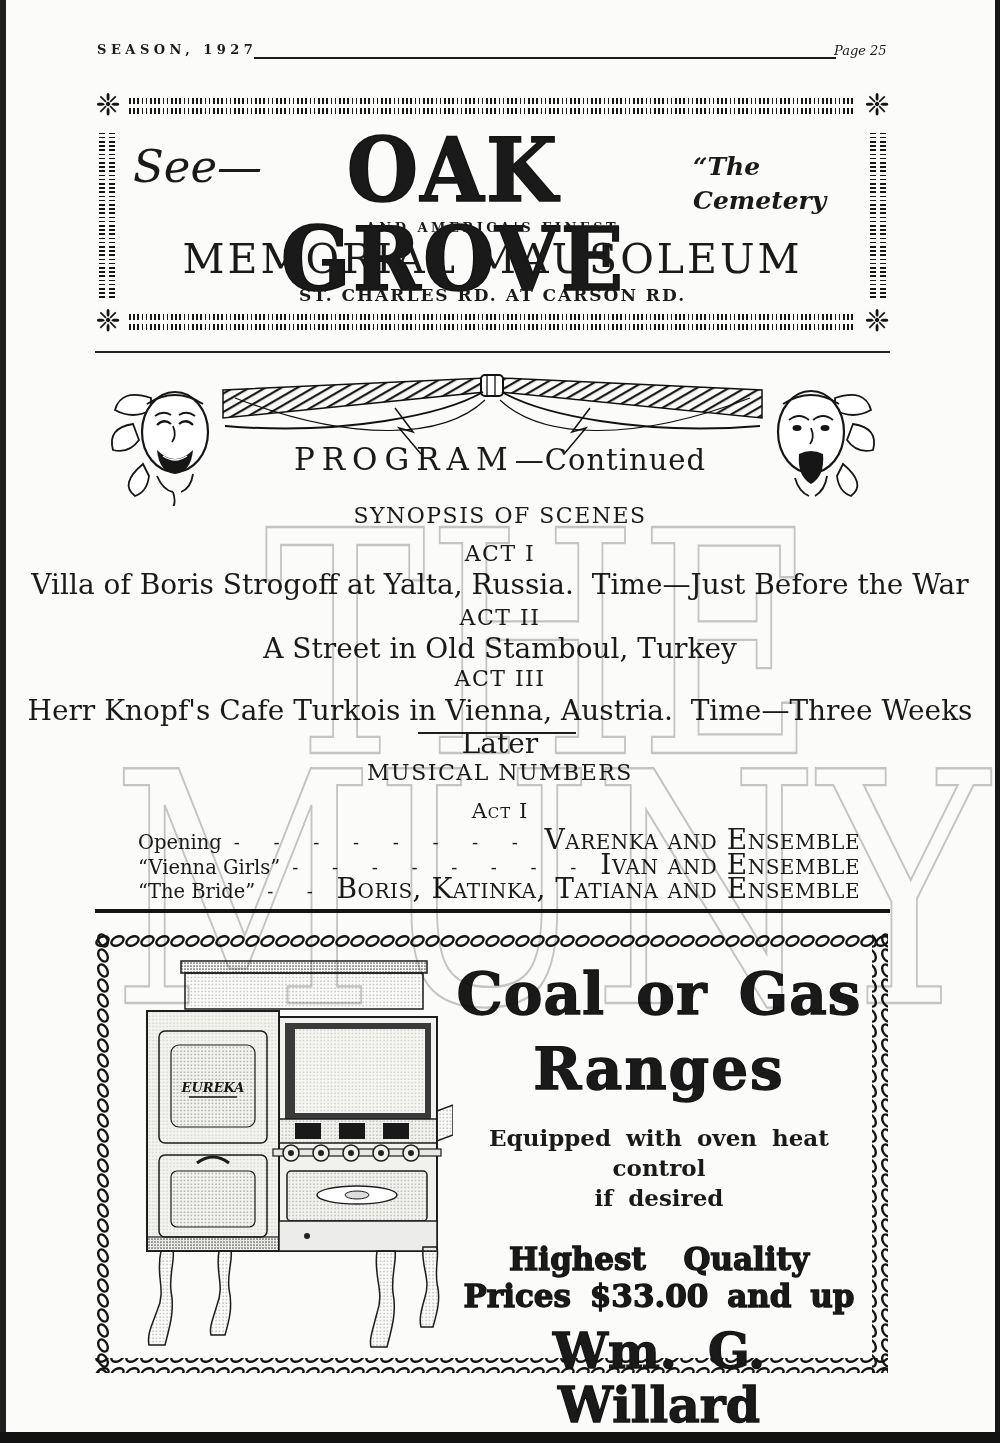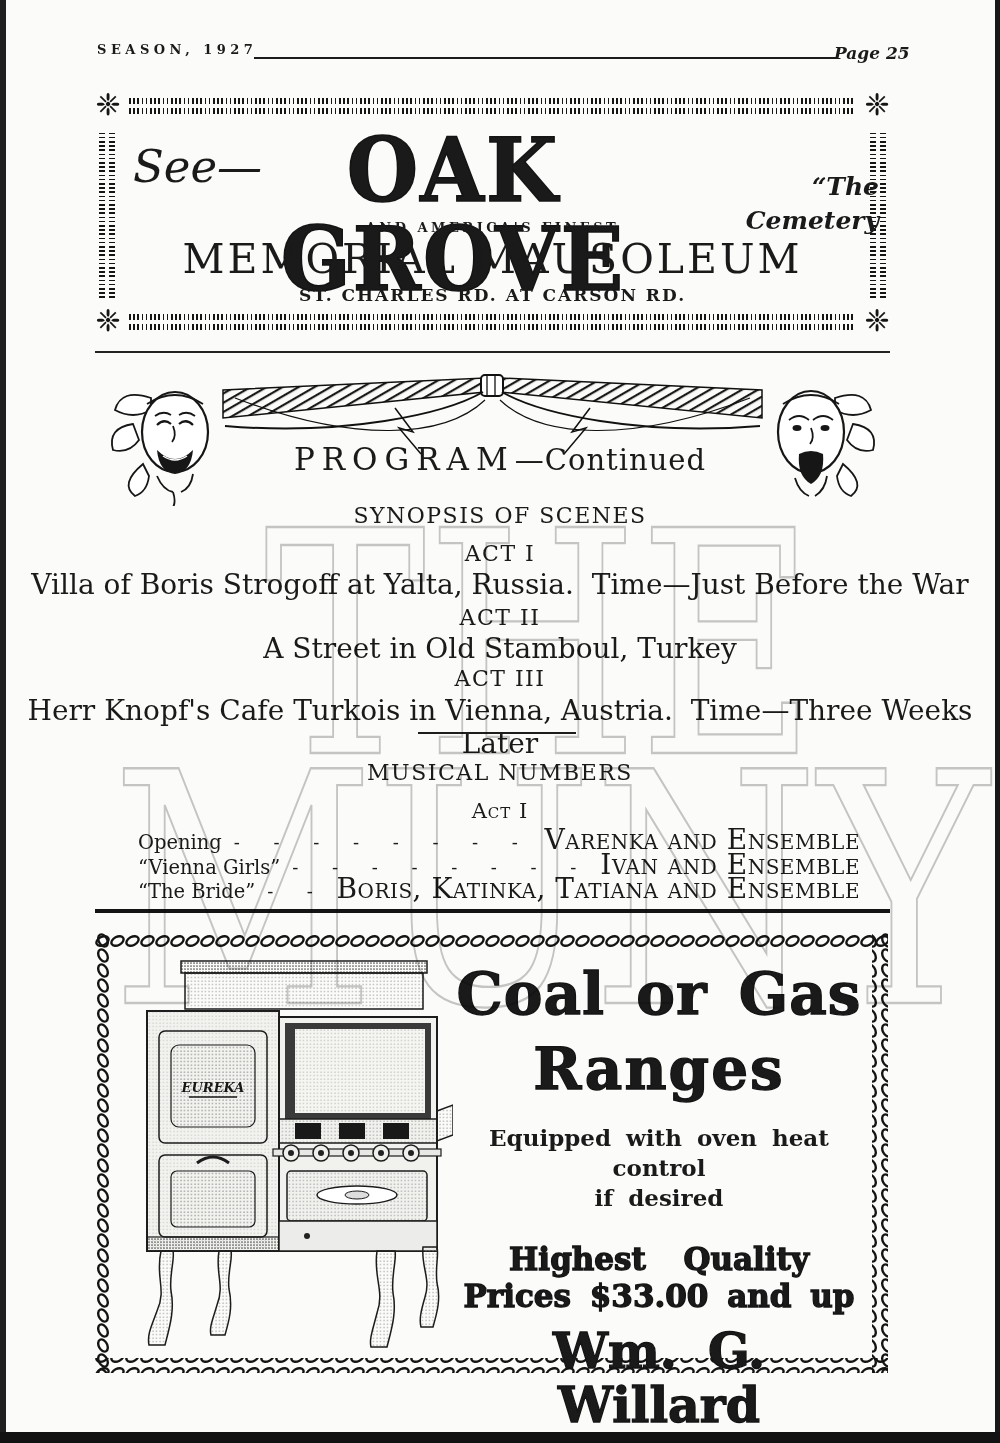--- a/index.html
+++ b/index.html
@@ -13,21 +13,21 @@
   .pre{white-space:pre-wrap;}
 
   
   .edge-left{left:0;top:0;width:6px;height:100%;background:#1f1f1f;}
   .edge-right{right:0;top:0;width:5px;height:100%;background:#171717;}
   .edge-bottom{left:0;bottom:0;width:100%;height:11px;background:#121212;}
 
   
   .season{left:97px;top:42px;font-size:13px;font-weight:600;letter-spacing:4.5px;}
   .header-rule{left:254px;top:57px;width:582px;height:2px;background:#1b1b1b;}
-  .page-num{left:834px;top:43px;font-size:17px;font-style:italic;font-weight:700;}
+  .page-num{left:834px;top:43px;font-size:13px;font-style:italic;font-weight:400;}
 
   
   .oak-ad{left:95px;top:96px;width:795px;height:236px;}
   .tick-h{position:absolute;left:34px;width:727px;height:16px;
     background-image:
       repeating-linear-gradient(90deg,#151515 0 1.6px,transparent 1.6px 4.2px),
       repeating-linear-gradient(90deg,#151515 0 1.6px,transparent 1.6px 4.2px);
     background-size:100% 6px,100% 6px;background-position:0 0,0 10px;background-repeat:no-repeat;}
   .tick-h.top{top:2px;} .tick-h.bot{top:218px;}
   .tick-v{position:absolute;top:34px;height:168px;width:16px;
@@ -36,22 +36,22 @@
       repeating-linear-gradient(0deg,#151515 0 1.6px,transparent 1.6px 4.2px);
     background-size:6px 100%,6px 100%;background-position:0 0,10px 0;background-repeat:no-repeat;}
   .tick-v.lft{left:4px;} .tick-v.rgt{right:4px;}
   .corner{position:absolute;font-size:30px;line-height:30px;color:#151515;width:30px;text-align:center;}
   .corner.tl{left:-2px;top:-6px;} .corner.tr{right:-2px;top:-6px;}
   .corner.bl{left:-2px;top:210px;} .corner.br{right:-2px;top:210px;}
   .see{position:absolute;left:38px;top:44px;font-size:45px;font-style:italic;}
   .oak-title{position:absolute;left:112px;top:36px;width:492px;text-align:center;
     font-size:82px;font-weight:700;letter-spacing:2px;line-height:1;
     -webkit-text-stroke:1.5px #141414;transform:scaleY(1.08);}
-  .tagline{position:absolute;left:598px;top:54px;width:186px;text-align:right;
-    font-size:25px;font-style:italic;font-weight:700;line-height:1.35;margin-top:20px;}
+  .tagline{position:absolute;left:598px;top:54px;width:186px;text-align:left;
+    font-size:25px;font-style:italic;font-weight:700;line-height:1.35;}
   .finest{position:absolute;top:124px;font-size:13px;font-weight:600;letter-spacing:3.5px;}
   .memorial{position:absolute;top:139px;font-size:41px;letter-spacing:3px;font-weight:500;}
   .oak-address{position:absolute;top:189px;font-size:17px;font-weight:700;letter-spacing:2px;}
 
   .rule-full{left:95px;top:351px;width:795px;height:2px;background:#242424;}
   .masks-svg{left:95px;top:374px;width:795px;height:132px;}
 
   .program-title{top:441px;}
   .pt-caps{font-size:31px;letter-spacing:7px;}
   .pt-rest{font-size:29px;letter-spacing:1px;font-weight:500;}

